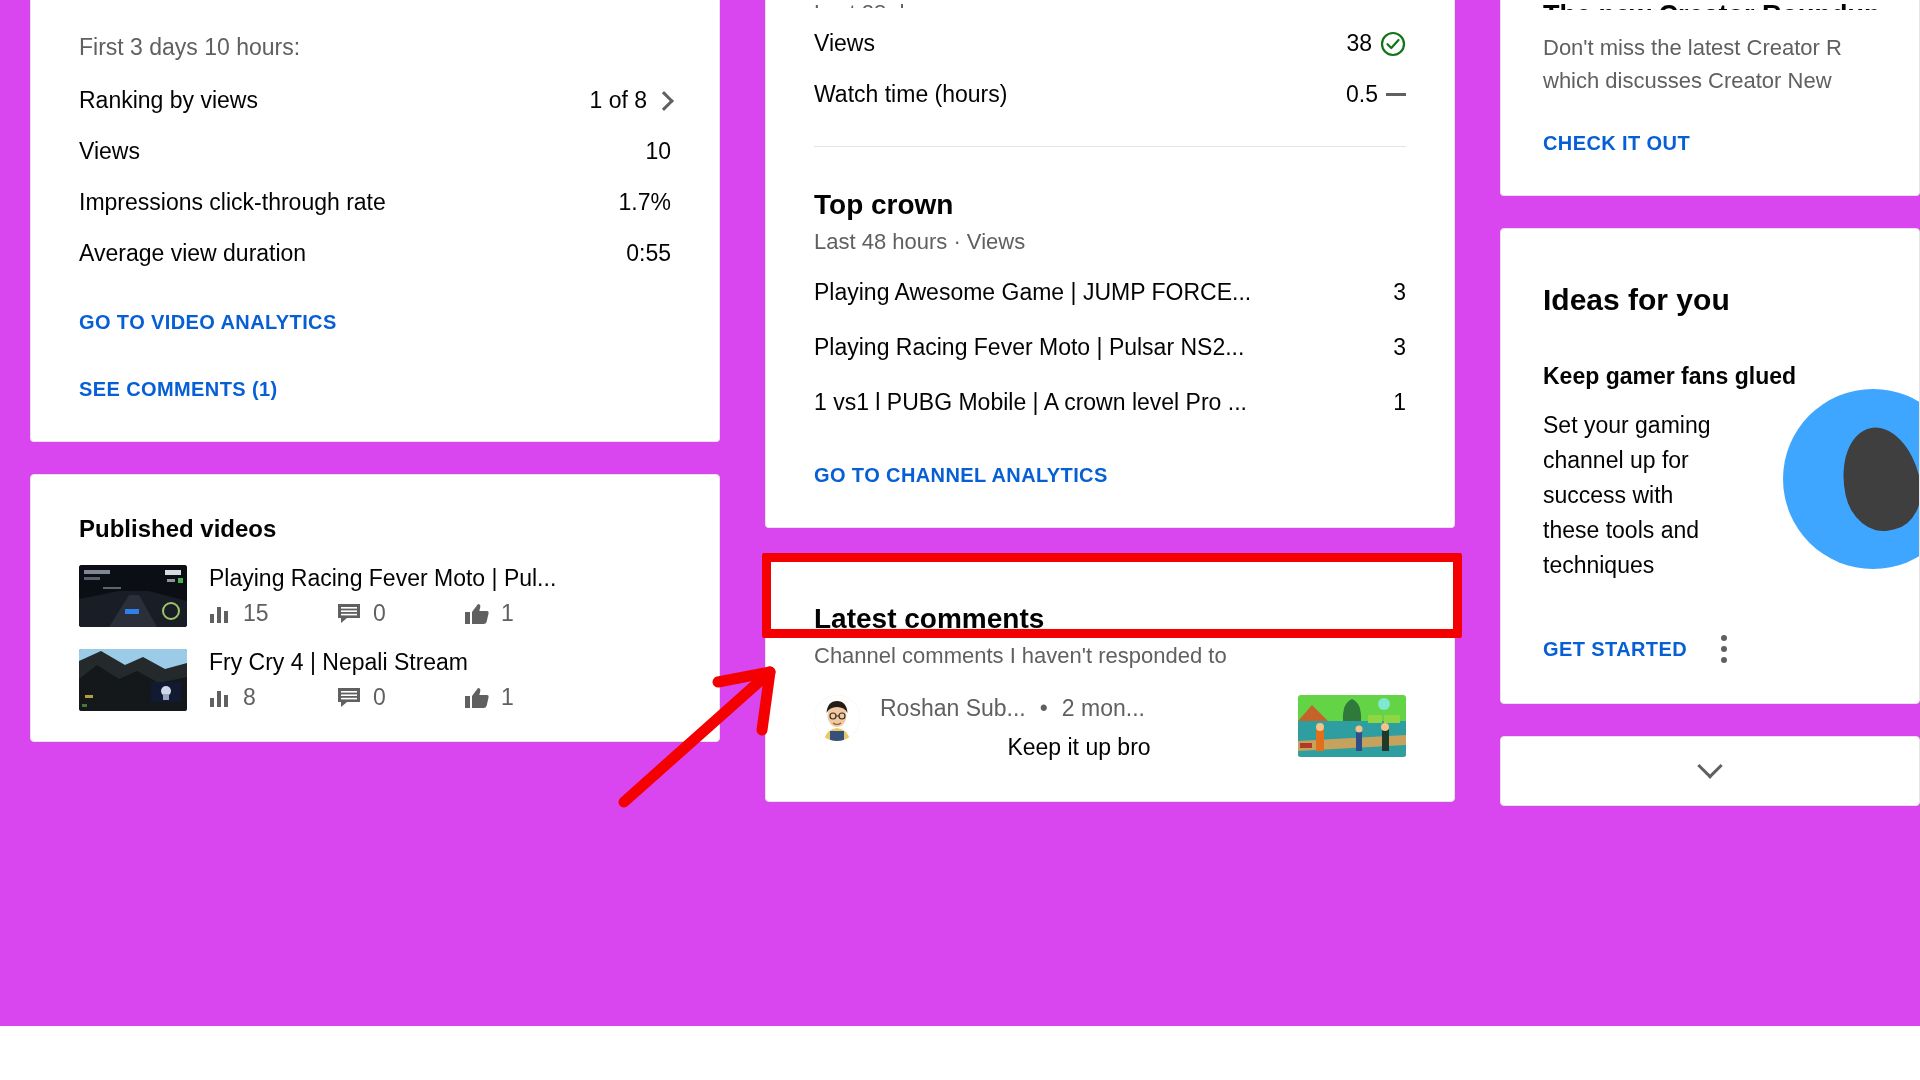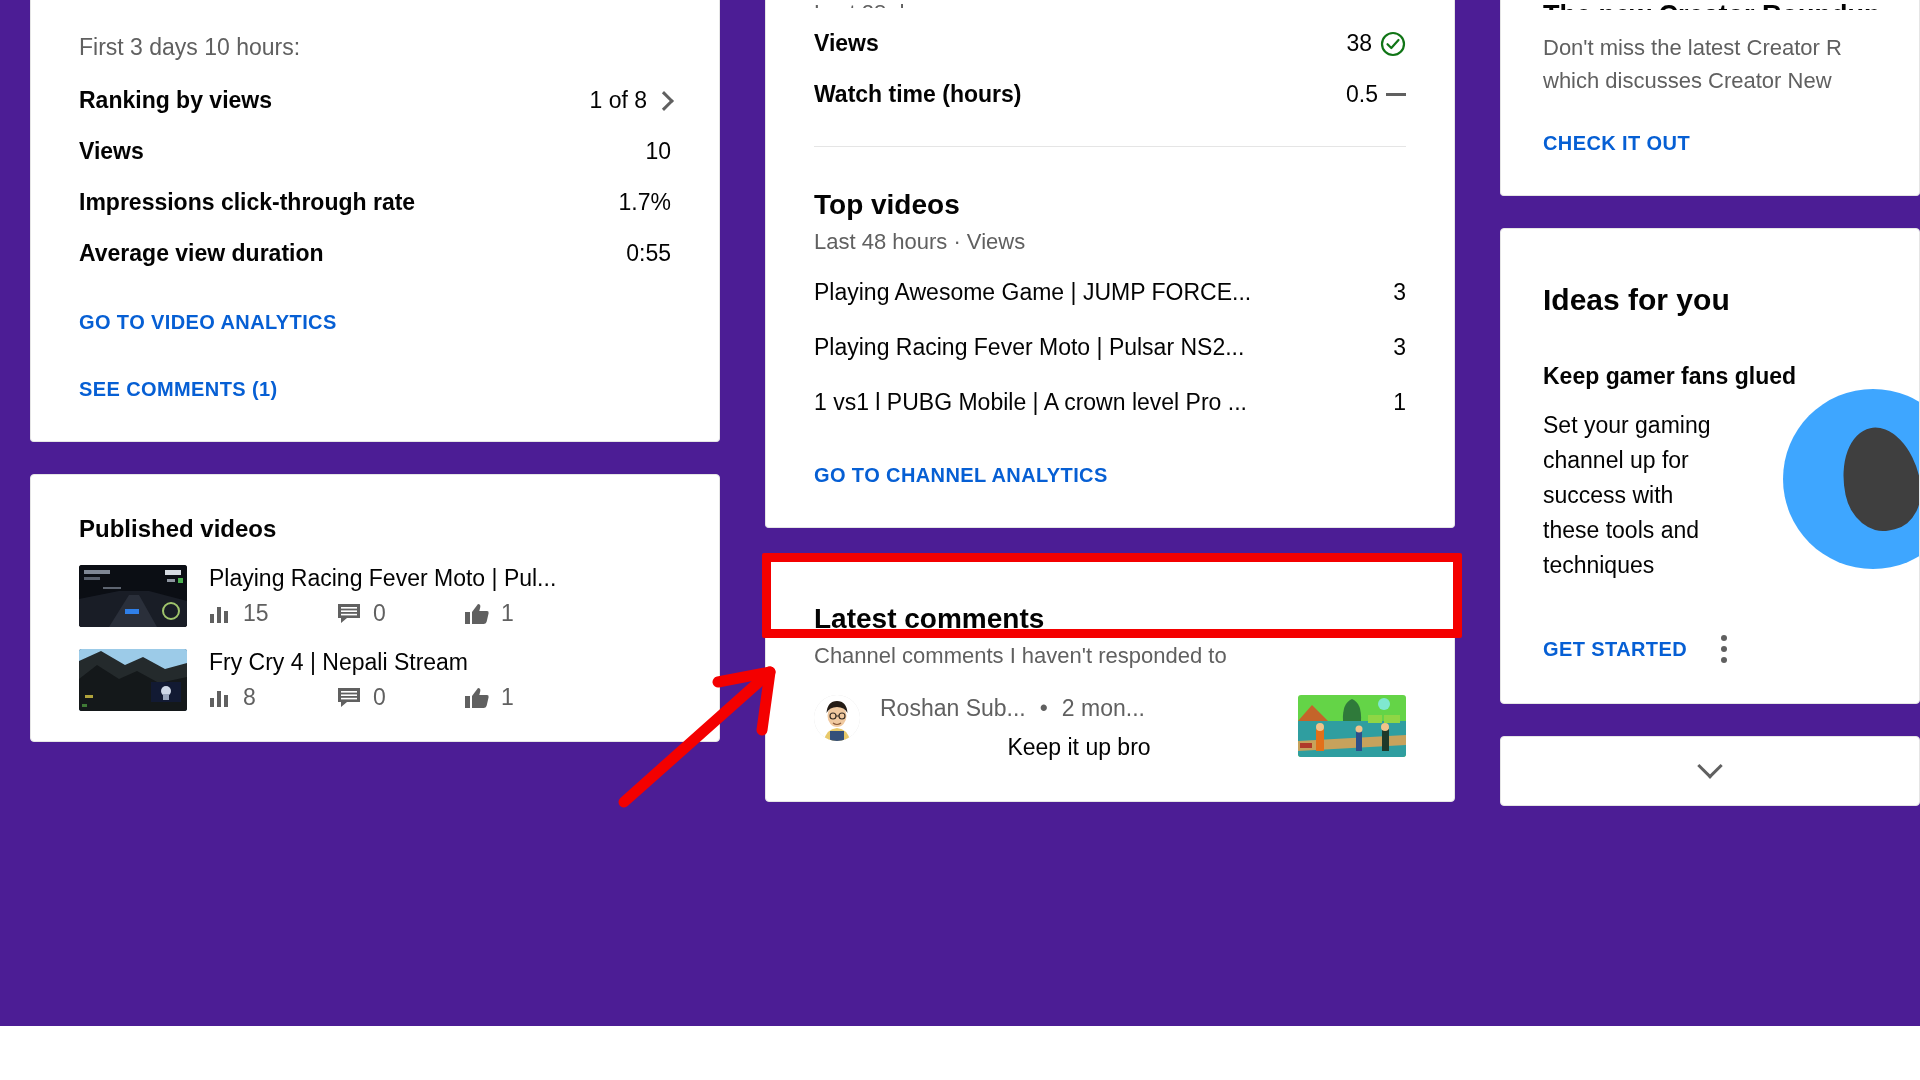--- a/index.html
+++ b/index.html
@@ -11,21 +11,21 @@
   }
   .page {
     position: relative;
     width: 1920px; height: 1080px;
     background: #ffffff;
   }
   .canvas {
     position: absolute;
     left: 0; top: 0;
     width: 1920px; height: 1026px;
-    background: #4c1d95;
+    background: #d946ef;
     overflow: hidden;
   }
   .col { position: absolute; top: 0; }
   .col-left   { left: 30px;   width: 690px; }
   .col-center { left: 765px;  width: 690px; }
   .col-right  { left: 1500px; width: 420px; }
 
   .card {
     background: #ffffff;
     border: 1px solid #e5e5e5;
@@ -41,21 +41,21 @@
 
   
   .metric-row {
     display: flex;
     align-items: center;
     justify-content: space-between;
     font-size: 23px;
     color: #030303;
     padding: 12px 48px 12px 48px;
   }
-  .metric-row .label { white-space: nowrap; font-weight: bold; }
+  .metric-row .label { white-space: nowrap; }
   .metric-row .value-wrap {
     display: flex; align-items: center; gap: 8px;
     white-space: nowrap;
   }
   .subtle {
     color: #606060;
     font-size: 22px;
   }
 
   .link-btn {
@@ -430,21 +430,21 @@
         <div class="metric-row">
           <span class="label">Watch time (hours)</span>
           <span class="value-wrap">
             <span>0.5</span>
             <span class="dash"></span>
           </span>
         </div>
 
         <div class="divider"></div>
 
-        <div class="section-head">Top videos</div>
+        <div class="section-head">Top crown</div>
         <div class="section-sub">Last 48 hours · Views</div>
 
         <div class="top-video-row" style="padding-top:24px;">
           <span class="tv-title">Playing Awesome Game | JUMP FORCE...</span>
           <span class="tv-views">3</span>
         </div>
         <div class="top-video-row">
           <span class="tv-title">Playing Racing Fever Moto | Pulsar NS2...</span>
           <span class="tv-views">3</span>
         </div>

